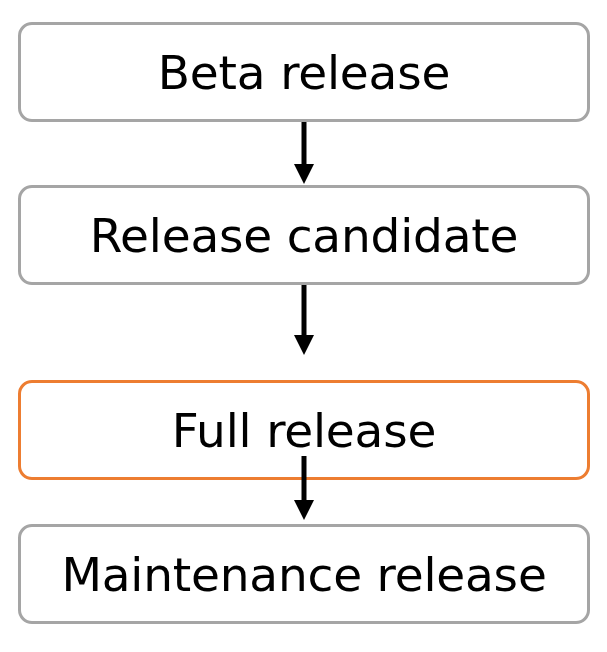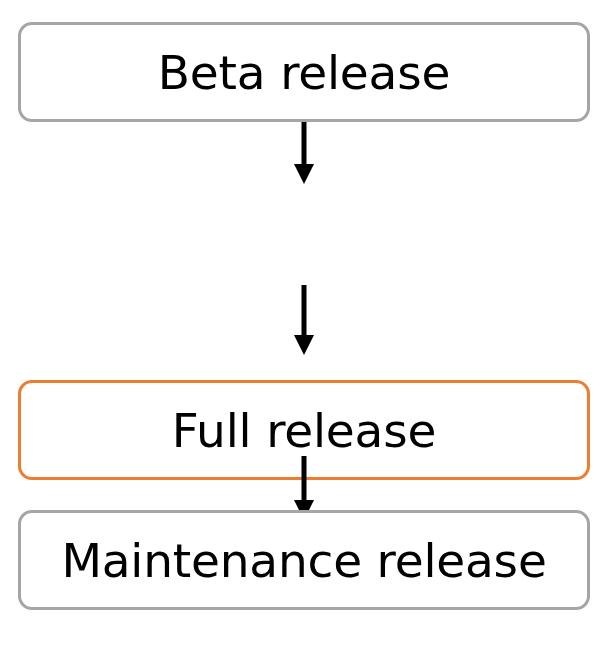--- a/index.html
+++ b/index.html
@@ -64,36 +64,39 @@
     <span class="node-label">Beta release</span>
   </div>
 
   <div class="connector" style="left:284px; top:122px; height:63px;">
     <svg width="40" height="63" viewBox="0 0 40 63" aria-hidden="true">
       <line x1="20" y1="0" x2="20" y2="46" stroke="#000000" stroke-width="5"></line>
       <polygon points="20,62 10,42 30,42" fill="#000000"></polygon>
     </svg>
   </div>
 
+  <div class="node node-gray" style="left:18px; top:185px; width:572px; height:100px;">
+    <span class="node-label">Release candidate</span>
+  </div>
 
   <div class="connector" style="left:284px; top:285px; height:71px;">
     <svg width="40" height="71" viewBox="0 0 40 71" aria-hidden="true">
       <line x1="20" y1="0" x2="20" y2="54" stroke="#000000" stroke-width="5"></line>
       <polygon points="20,70 10,50 30,50" fill="#000000"></polygon>
     </svg>
   </div>
 
   <div class="node node-accent" style="left:18px; top:356px; width:572px; height:100px;">
     <span class="node-label">Full release</span>
   </div>
 
   <div class="connector" style="left:284px; top:456px; height:65px;">
     <svg width="40" height="65" viewBox="0 0 40 65" aria-hidden="true">
       <line x1="20" y1="0" x2="20" y2="48" stroke="#000000" stroke-width="5"></line>
       <polygon points="20,64 10,44 30,44" fill="#000000"></polygon>
     </svg>
   </div>
 
-  <div class="node node-gray" style="left:18px; top:510px; width:572px; height:100px;">
+  <div class="node node-gray" style="left:18px; top:524px; width:572px; height:100px;">
     <span class="node-label">Maintenance release</span>
   </div>
 
 </div>
 
 </body></html>

